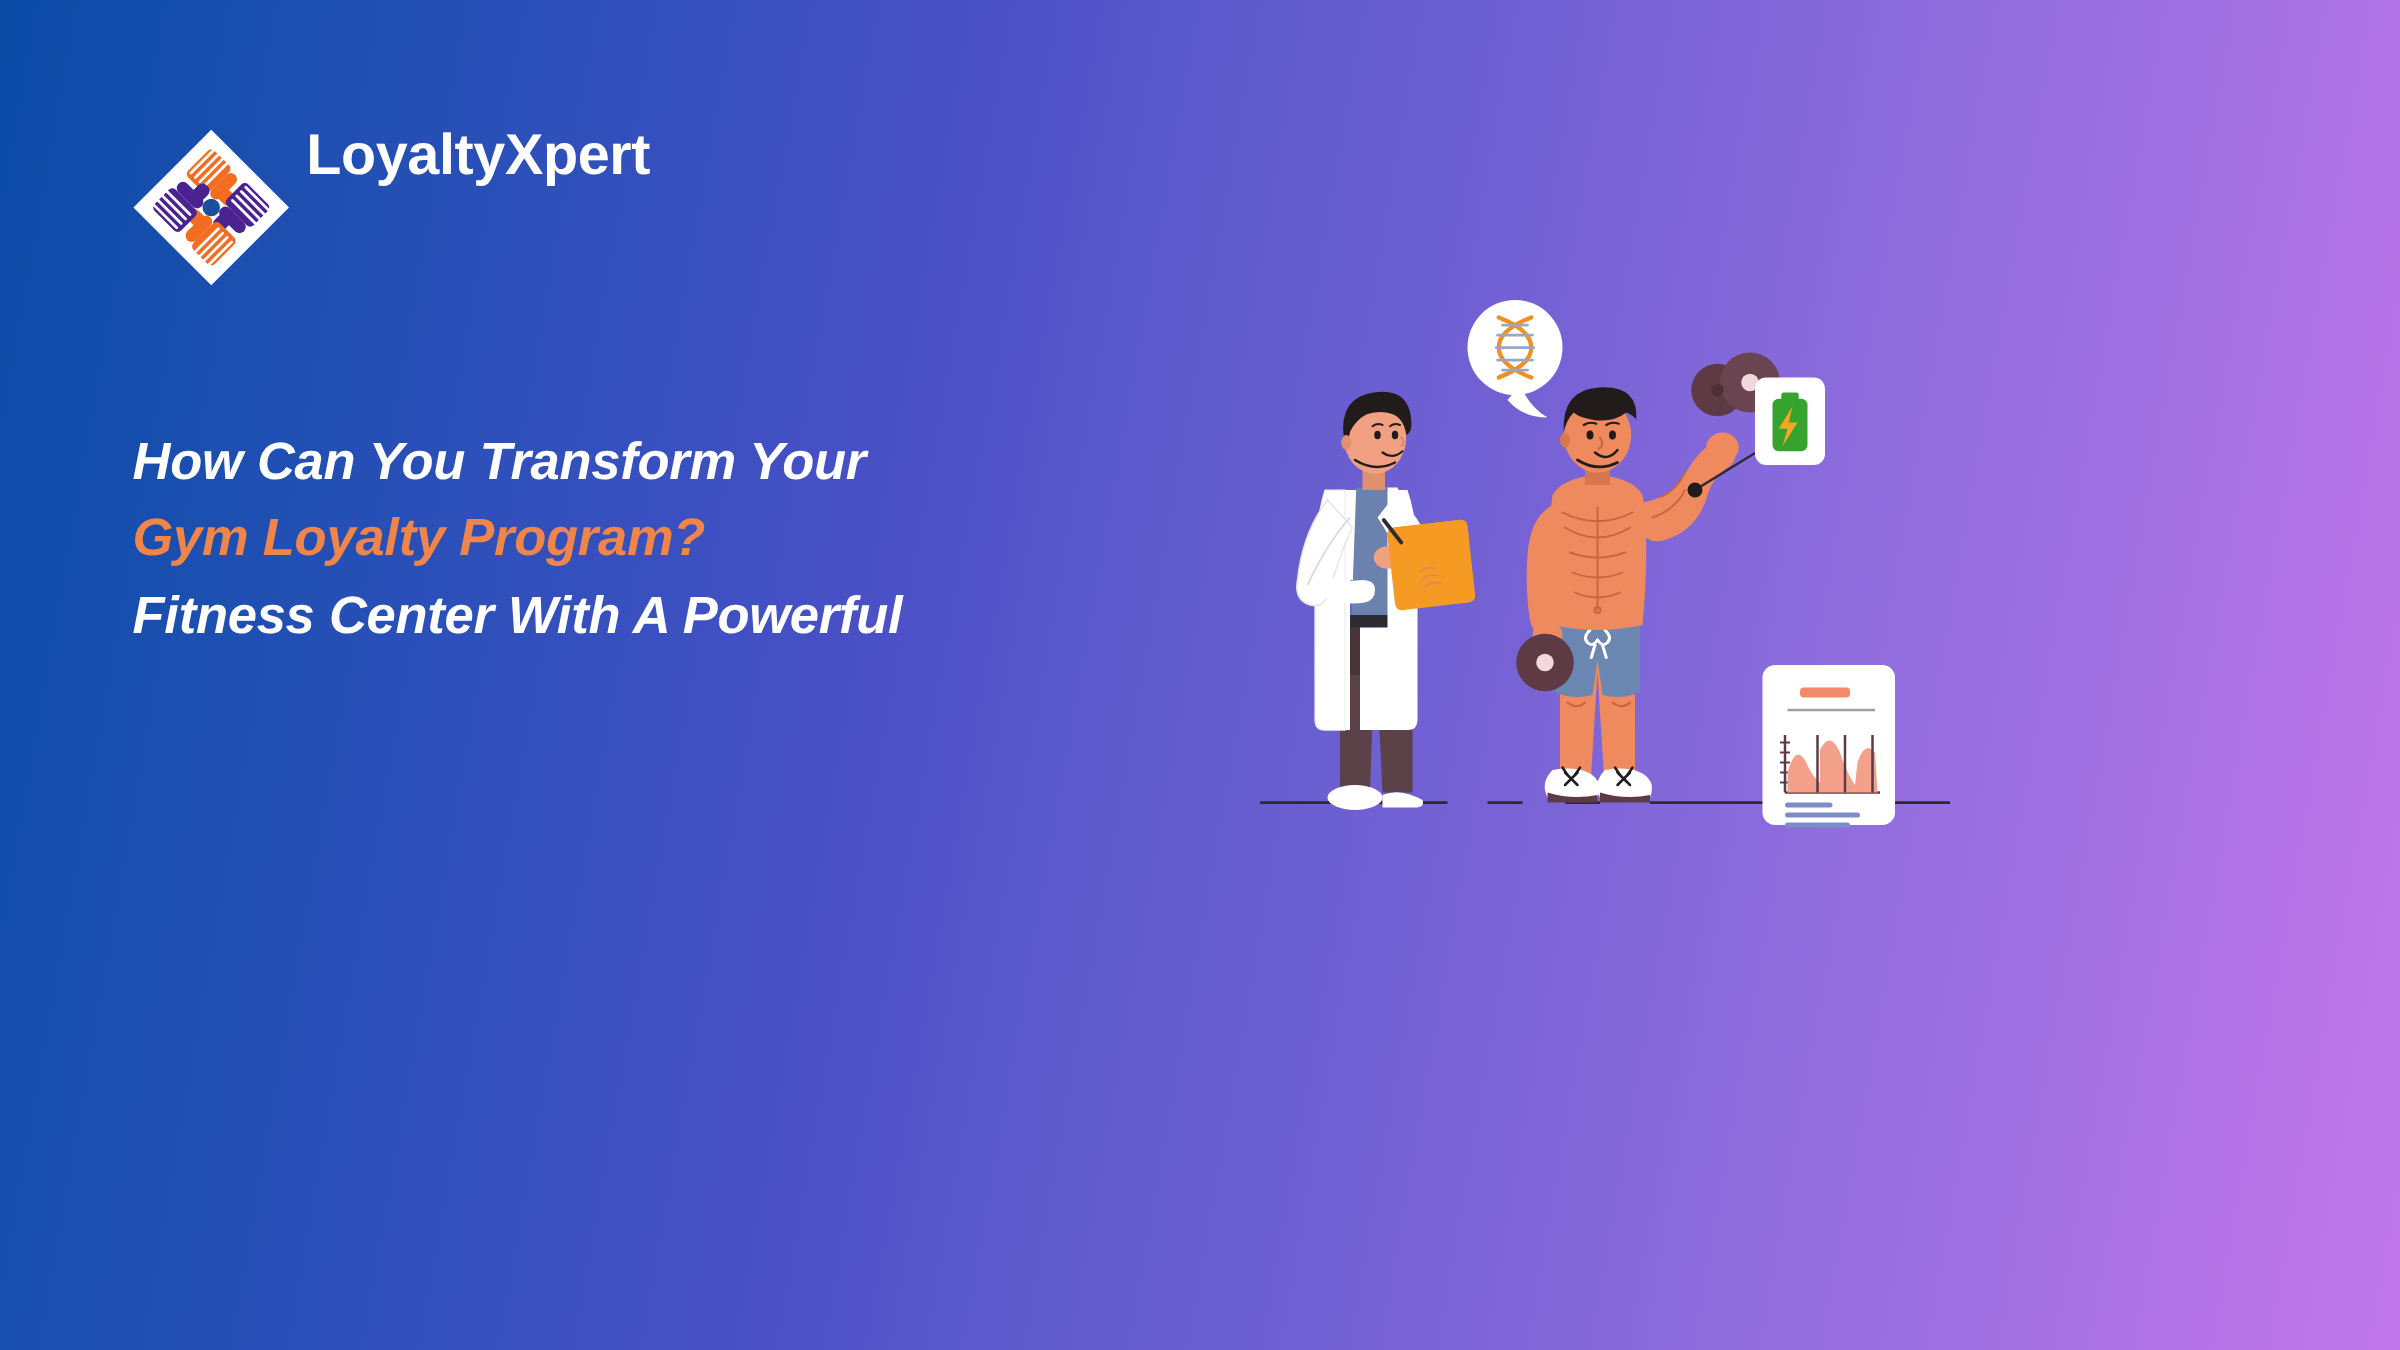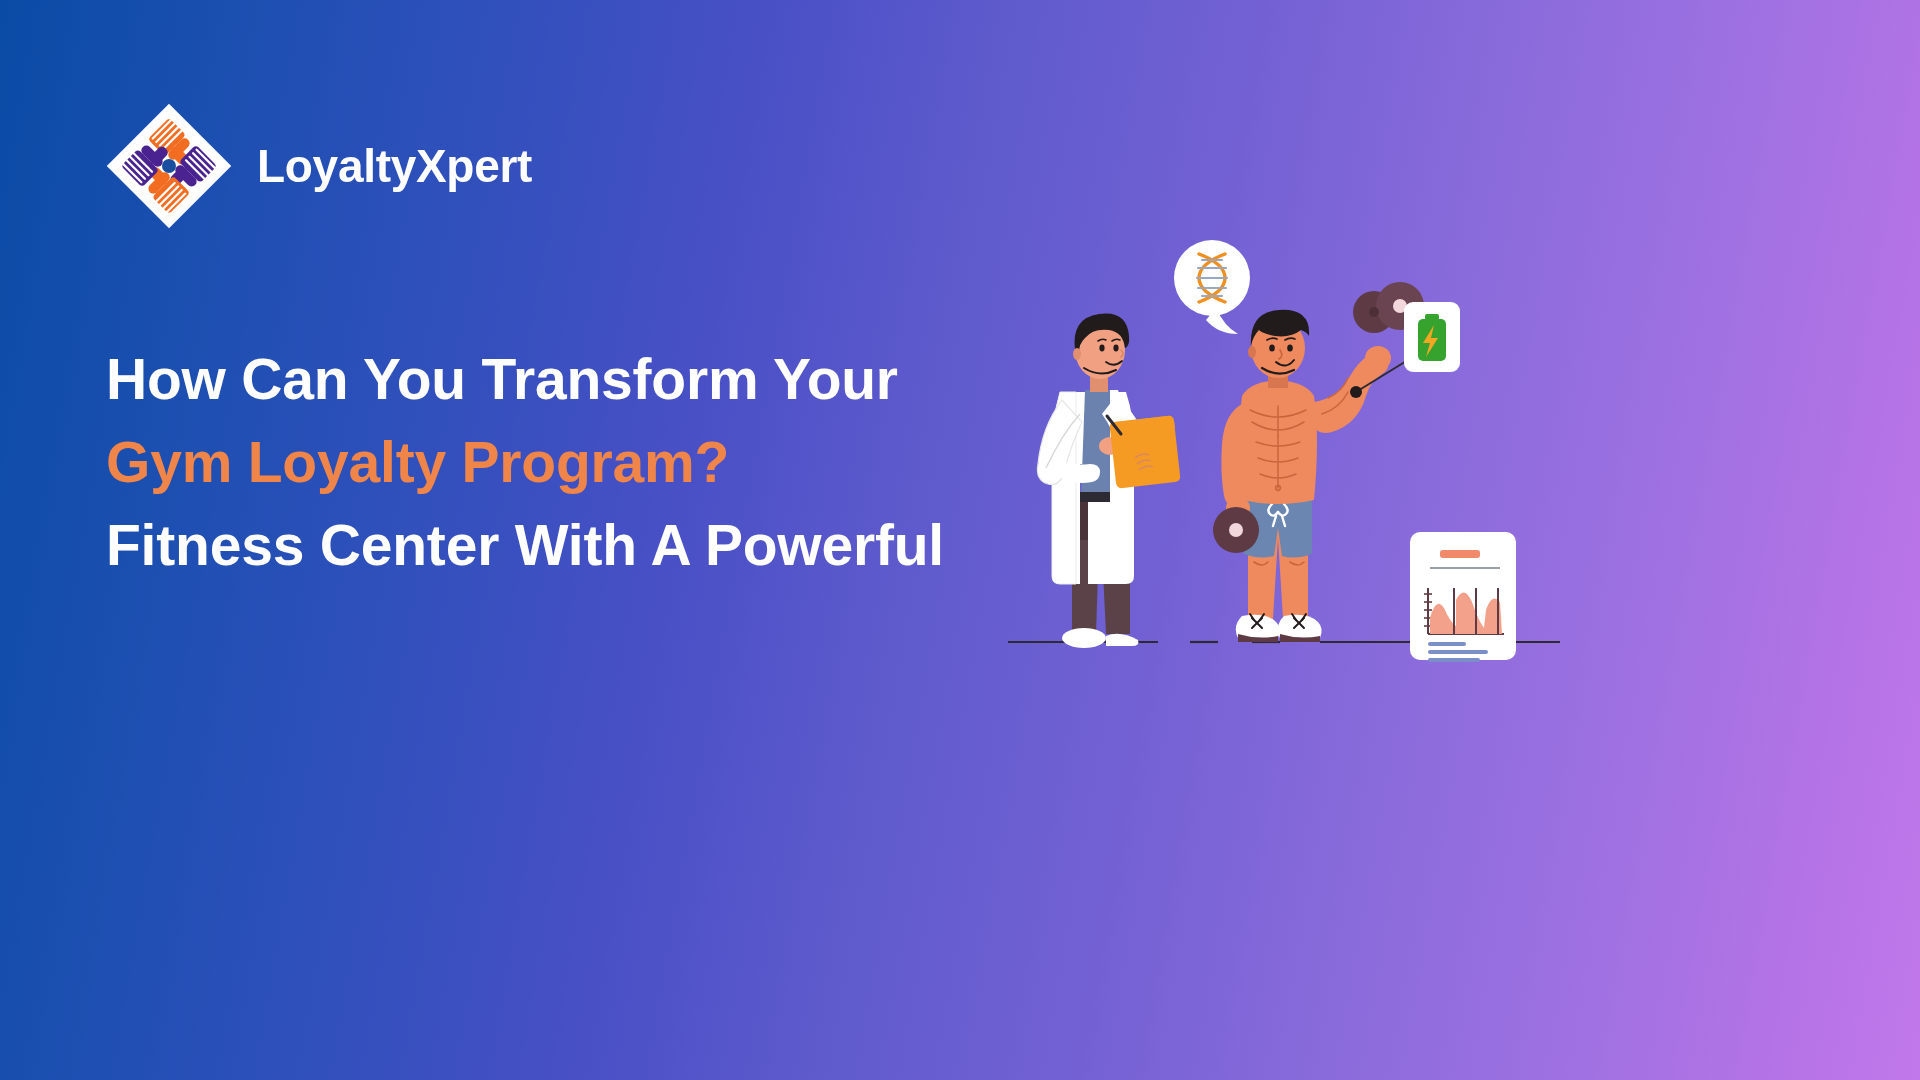--- a/index.html
+++ b/index.html
@@ -20,35 +20,35 @@
       #8a6bdb 72%,
       #a071e2 84%,
       #b473e6 93%,
       #c178ea 100%);
     overflow:hidden;
   }
 
   
   .logo-wrap{
     position:absolute; left:103px; top:100px;
-    display:flex; align-items:center; gap:22px;
+    display:flex; align-items:flex-start; gap:10px;
   }
   .logo-mark{ width:132px; height:132px; display:block; }
   .logo-text{
     color:#ffffff; font-size:46px; font-weight:700;
     letter-spacing:-0.3px; line-height:1; white-space:nowrap;
   }
 
   
   .headline{
     position:absolute; left:106px; top:338px; width:950px;
   }
   .headline-line{
-    font-size:57px; font-weight:700; line-height:1.46;
-    color:#ffffff; letter-spacing:-0.2px; white-space:nowrap;
+    font-size:42px; font-weight:700; line-height:1.46;
+    color:#ffffff; letter-spacing:-0.2px; white-space:nowrap;font-style:italic;
   }
   .headline-line.accent{ color:#f0854a; }
 
   
   .illustration{
     position:absolute; left:980px; top:210px;
     width:620px; height:520px;
   }
   .illustration svg{ width:100%; height:100%; display:block; overflow:visible; }
 </style>

